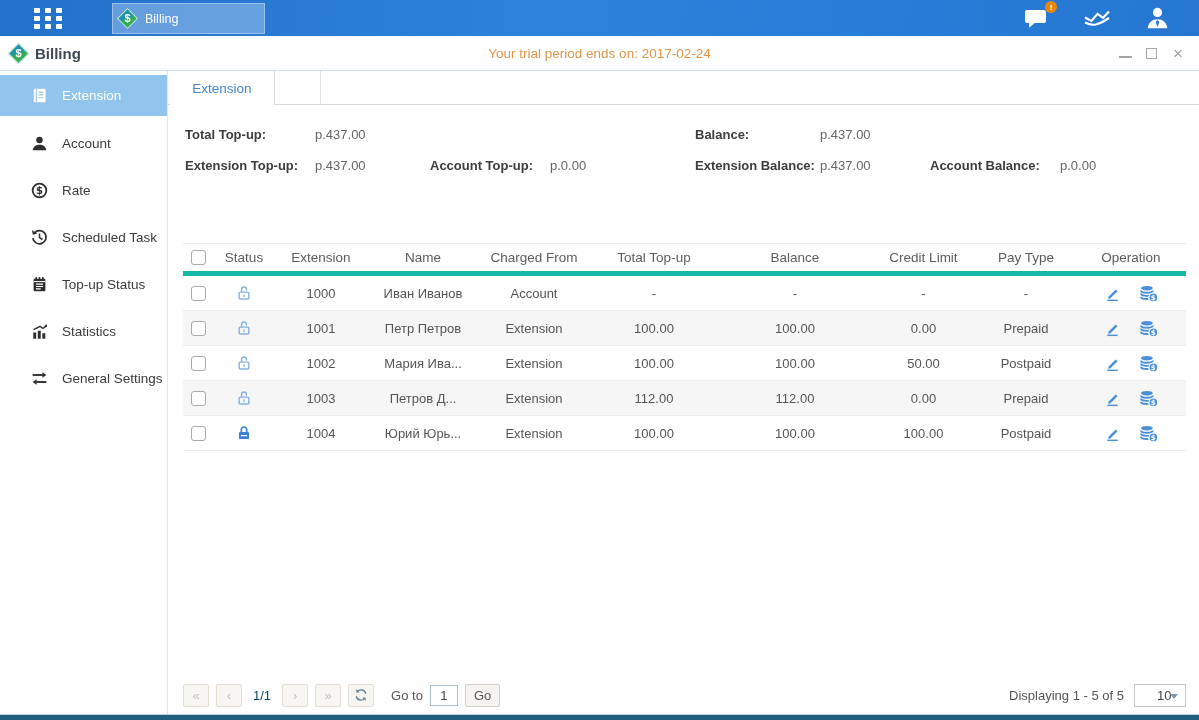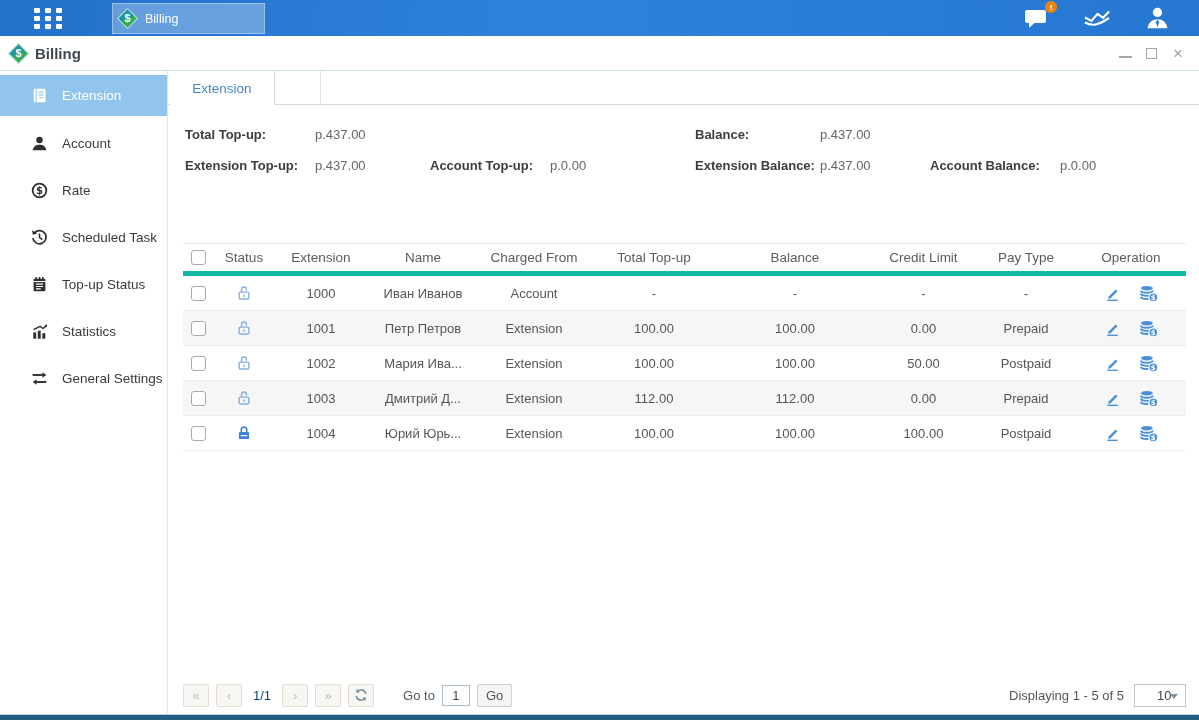--- a/index.html
+++ b/index.html
@@ -83,21 +83,21 @@
   .lock { width:18px; height:18px; }
   .op-icon { cursor:pointer; display:flex; }
 
   
   .pager { position:absolute; left:15px; right:13px; bottom:7px; height:24px;
     display:flex; align-items:center; justify-content:space-between; font-size:13px; color:#555; }
   .pager-left { display:flex; align-items:center; gap:7px; }
   .pg-btn { width:26px; height:23px; background:#f7f6f3; border:1px solid #e5ded2; border-radius:2px;
     color:#c3bfb7; font-size:13px; display:flex; align-items:center; justify-content:center; cursor:pointer; }
   .pg-ind { margin:16px 4px; color:#0c4a6e; }
-  .goto-label { margin-left:22px; }
+  .goto-label { margin-left:10px; }
   .goto-input { width:28px; height:21px; border:1px solid #a9bcc9; text-align:center; font-size:13px;
     color:#444; font-family:inherit; }
   .go-btn { height:23px; padding:0 8px; background:#f5f4f2; border:1px solid #d4cfc5; border-radius:2px;
     color:#555; font-size:13px; cursor:pointer; font-family:inherit; }
   .pager-right { display:flex; align-items:center; gap:10px; }
   .page-size { position:relative; width:52px; height:23px; border:1px solid #c6c6c6; background:#fff;
     display:flex; align-items:center; padding-left:22px; cursor:pointer; color:#444; }
   .page-size .arrow { position:absolute; right:7px; top:9px; width:0; height:0;
     border-left:4.5px solid transparent; border-right:4.5px solid transparent; border-top:5px solid #8096a8; }
 
@@ -151,20 +151,21 @@
     </div>
   </div>
 
   <div class="titlebar">
     <div class="win-title">
       <span class="diamond">
           <b>$</b>
         </span>
       <span class="name">Billing</span>
     </div>
+    <div class="trial">Your trial period ends on: 2017-02-24</div>
     <div class="win-controls">
       <span class="wc wc-min"></span>
       <span class="wc wc-max"></span>
       <span class="wc wc-close">×</span>
     </div>
   </div>
 
   <div class="sidebar">
     <div class="side-item selected">
       <span class="s-icon">
@@ -397,21 +398,21 @@
               <span class="checkbox"></span>
             </div>
     <div class="cell c-status">
               <span class="lock"><svg width="18" height="18" viewBox="0 0 20 20">
                   <path d="M7.3 9V6a2.7 2.7 0 0 1 5.4 0v.8" fill="none" stroke="#88b2e0" stroke-width="1.6" stroke-linecap="round"></path>
                   <rect x="4.6" y="9" width="10.8" height="7.6" rx="1.4" fill="none" stroke="#88b2e0" stroke-width="1.6"></rect>
                   <path d="M10 12.1v1.9" stroke="#88b2e0" stroke-width="1.5" stroke-linecap="round"></path>
                 </svg></span>
             </div>
     <div class="cell c-ext">1003</div>
-    <div class="cell c-name">Дмитрий Д...</div>
+    <div class="cell c-name">Петров Д...</div>
     <div class="cell c-charged">Extension</div>
     <div class="cell c-topup">112.00</div>
     <div class="cell c-balance">112.00</div>
     <div class="cell c-credit">0.00</div>
     <div class="cell c-paytype">Prepaid</div>
     <div class="cell c-op">
       <span class="op-icon">
         <svg width="19" height="19" viewBox="0 0 20 20">
                   <path d="M6 13.2 13.4 5.8l1.9 1.9-7.4 7.4-2.5.6z" fill="#4a90d9"></path>
                   <path d="M4.5 17.2h11" stroke="#4a90d9" stroke-width="1.5"></path>

